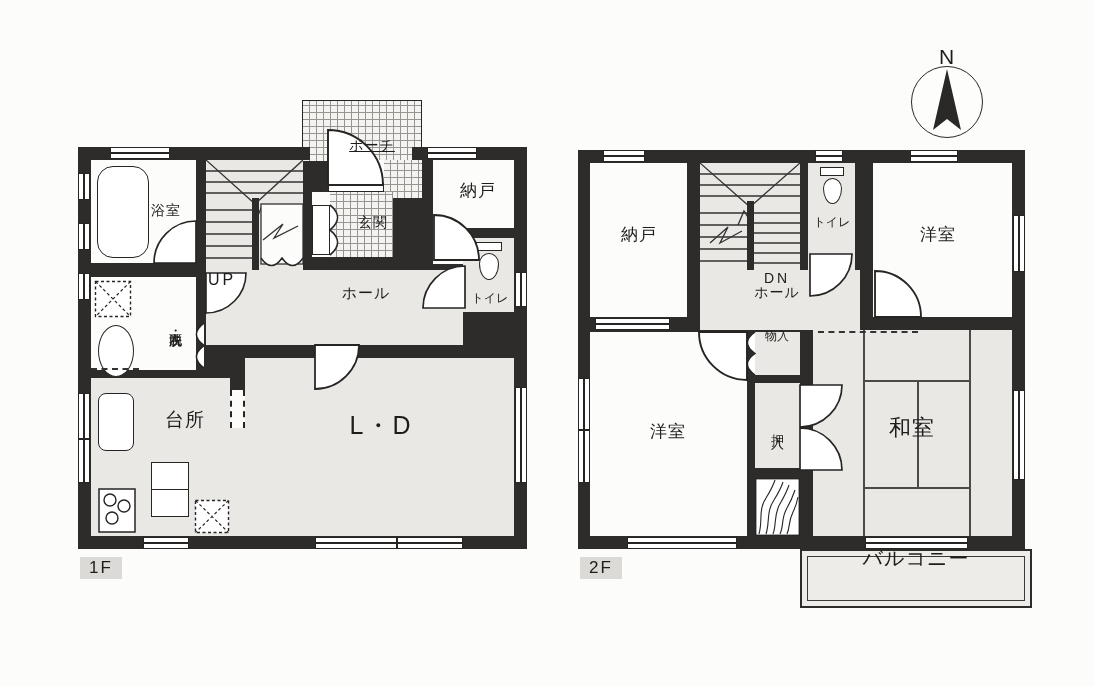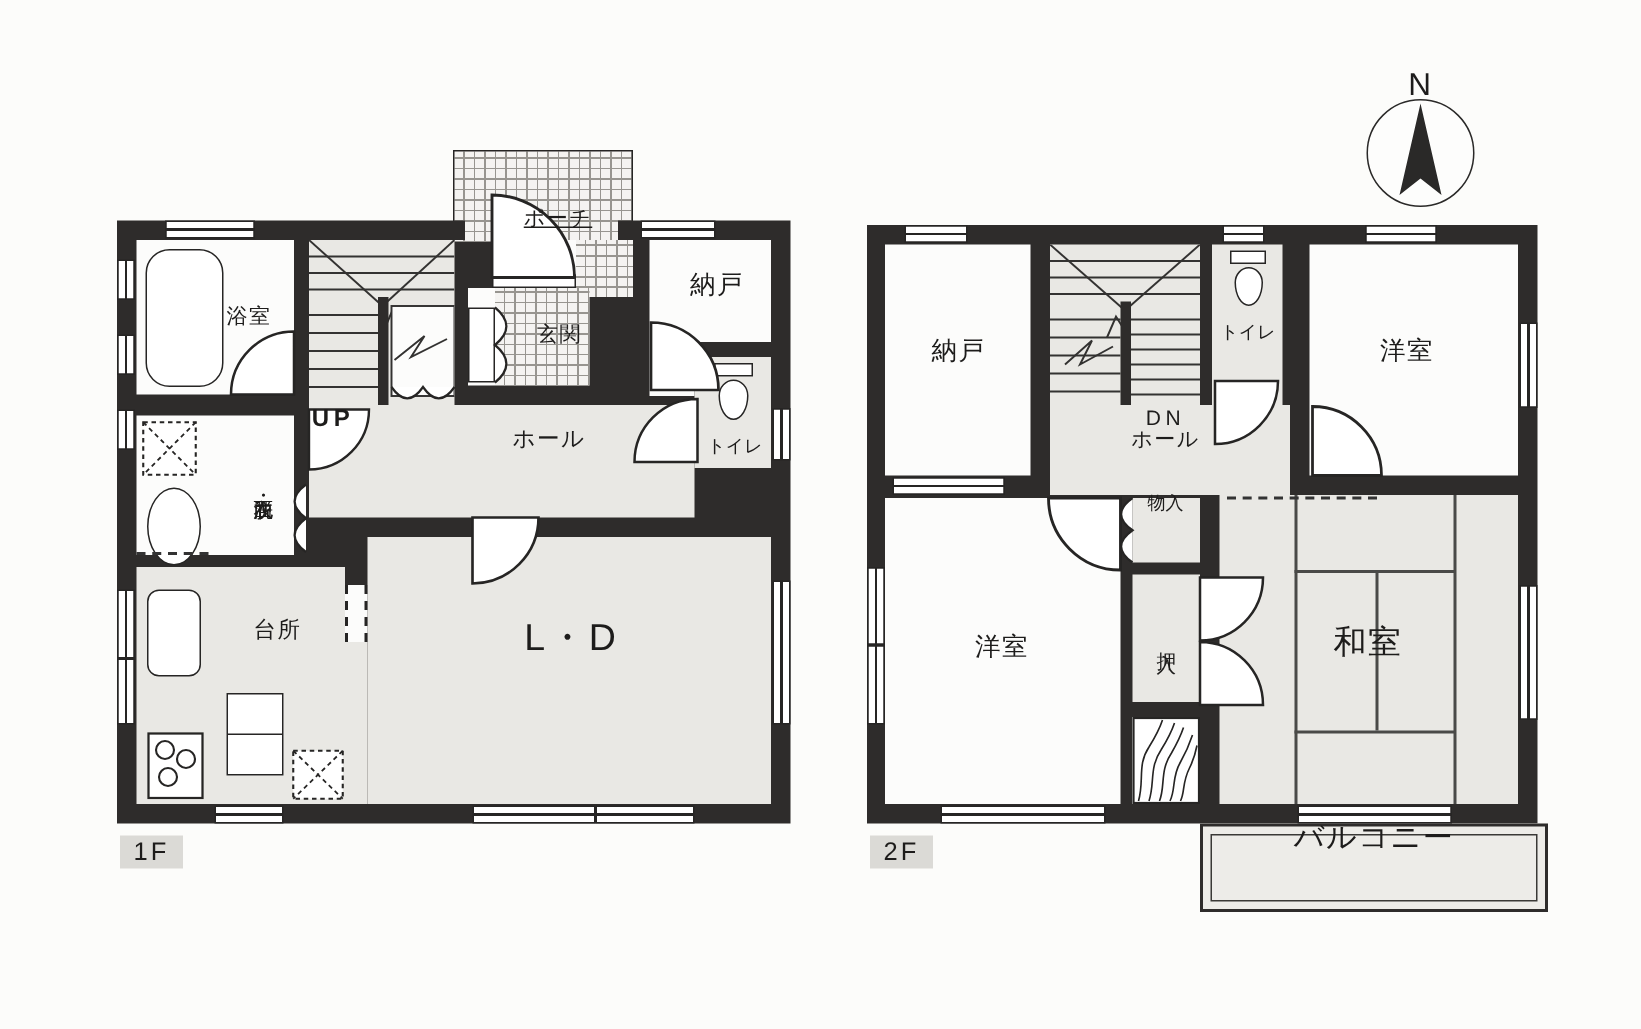--- a/index.html
+++ b/index.html
@@ -156,25 +156,25 @@
     <div class="winh" style="left:65px;top:390px;width:46px;"></div>
     <div class="winh" style="left:237px;top:390px;width:82px;"></div>
     <div class="winh" style="left:319px;top:390px;width:66px;"></div>
     <div class="winv" style="left:437px;top:125px;height:35px;"></div>
     <div class="winv" style="left:437px;top:240px;height:96px;"></div>
 
     <div class="lbl" style="left:294px;top:-1px;font-size:14px;text-decoration:underline;">ポーチ</div>
     <div class="lbl" style="left:295px;top:76px;font-size:14px;">玄関</div>
     <div class="lbl" style="left:88px;top:64px;font-size:14px;">浴室</div>
     <div class="vlbl" style="left:97px;top:176px;font-size:13px;letter-spacing:0;">洗面・脱衣</div>
-    <div class="lbl" style="left:144px;top:133px;font-size:16px;letter-spacing:3px;font-weight:bold;">UP</div>
+    <div class="lbl" style="left:144px;top:133px;font-size:16px;letter-spacing:3px;">UP</div>
     <div class="lbl" style="left:288px;top:146px;font-size:15px;">ホール</div>
     <div class="lbl" style="left:400px;top:43px;font-size:17px;">納戸</div>
     <div class="lbl" style="left:412px;top:151px;font-size:12px;letter-spacing:0;">トイレ</div>
-    <div class="lbl" style="left:107px;top:273px;font-size:15px;text-align:center;">台所</div>
+    <div class="lbl" style="left:107px;top:273px;font-size:19px;text-align:center;">台所</div>
     <div class="lbl" style="left:303px;top:278px;font-size:25px;letter-spacing:2px;">L・D</div>
   </div>
 
   <div class="group" style="left:578px;top:150px;width:447px;height:399px;">
     <div class="wallbox"></div>
 
     <div class="room white" style="left:12px;top:13px;width:97px;height:154px;"></div>
     <div class="room gray" style="left:122px;top:13px;width:100px;height:107px;"></div>
     <div class="room gray" style="left:122px;top:120px;width:160px;height:60px;"></div>
     <div class="room gray" style="left:230px;top:102px;width:47px;height:18px;"></div>

